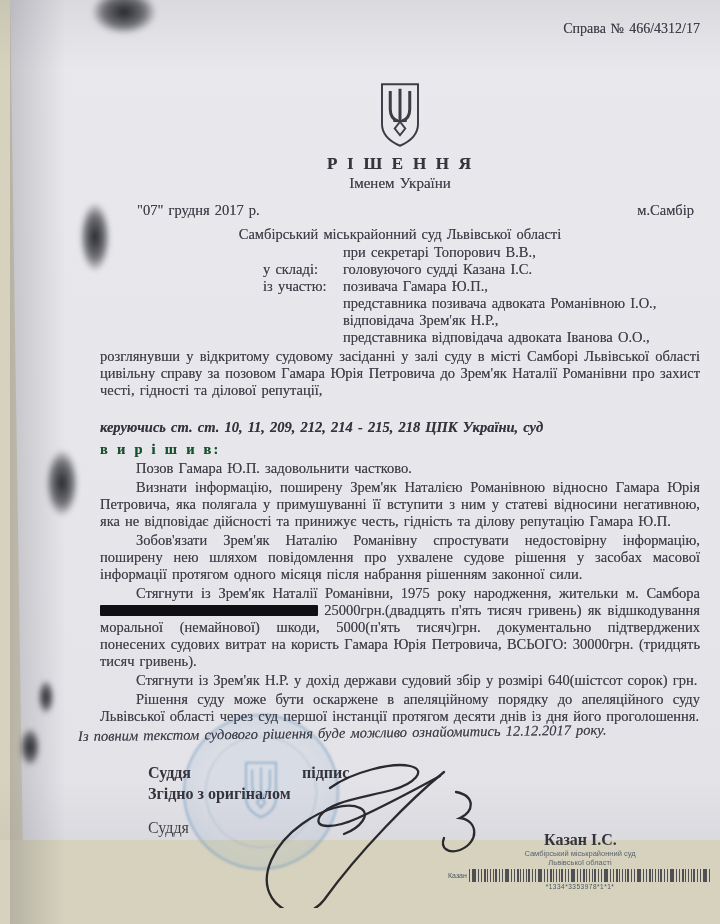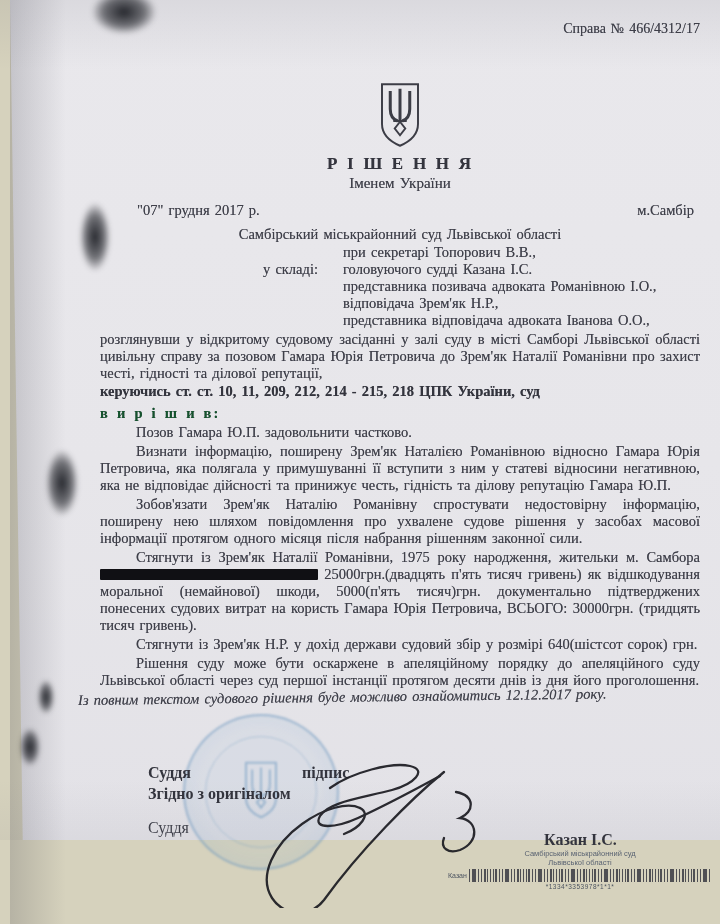--- a/index.html
+++ b/index.html
@@ -154,35 +154,39 @@
     <div class="composition">
       <div class="comp-row">
         <span class="lbl"></span>
         <span>при секретарі Топорович В.В.,</span>
       </div>
       <div class="comp-row">
         <span class="lbl">у складі:</span>
         <span>головуючого судді Казана І.С.</span>
       </div>
       <div class="comp-row">
+        <span class="lbl">із участю:</span>
+        <span>позивача Гамара Ю.П.,</span>
+      </div>
+      <div class="comp-row">
         <span class="lbl"></span>
         <span>представника позивача адвоката Романівною І.О.,</span>
       </div>
       <div class="comp-row">
         <span class="lbl"></span>
         <span>відповідача Зрем'як Н.Р.,</span>
       </div>
       <div class="comp-row">
         <span class="lbl"></span>
         <span>представника відповідача адвоката Іванова О.О.,</span>
       </div>
     </div>
 
     <p class="para">розглянувши у відкритому судовому засіданні у залі суду в місті Самборі Львівської області цивільну справу за позовом Гамара Юрія Петровича до Зрем'як Наталії Романівни про захист честі, гідності та ділової репутації,</p>
-    <p class="para bold" style="margin-top:1px;">керуючись ст. ст. 10, 11, 209, 212, 214 - 215, 218 ЦПК України, суд</p>
+    <p class="para bold" style="margin-top:20px;font-style:italic;">керуючись ст. ст. 10, 11, 209, 212, 214 - 215, 218 ЦПК України, суд</p>
     <p class="para decided">в и р і ш и в:</p>
     <p class="para indent">Позов Гамара Ю.П. задовольнити частково.</p>
     <p class="para indent">Визнати інформацію, поширену Зрем'як Наталією Романівною відносно Гамара Юрія Петровича, яка полягала у примушуванні її вступити з ним у статеві відносини негативною, яка не відповідає дійсності та принижує честь, гідність та ділову репутацію Гамара Ю.П.</p>
     <p class="para indent">Зобов'язати Зрем'як Наталію Романівну спростувати недостовірну інформацію, поширену нею шляхом повідомлення про ухвалене судове рішення у засобах масової інформації протягом одного місяця після набрання рішенням законної сили.</p>
     <p class="para indent"><span>Стягнути із Зрем'як Наталії Романівни, 1975 року народження,  жительки м. Самбора</span> <span class="redact"></span> <span>25000грн.(двадцять п'ять тисяч гривень) як відшкодування моральної (немайнової) шкоди, 5000(п'ять тисяч)грн. документально підтверджених понесених судових витрат на користь Гамара Юрія Петровича, ВСЬОГО: 30000грн. (тридцять тисяч гривень).</span></p>
     <p class="para indent">Стягнути із Зрем'як Н.Р. у дохід держави судовий збір у розмірі 640(шістсот сорок) грн.</p>
     <p class="para indent">Рішення суду може бути оскаржене в апеляційному порядку до апеляційного суду Львівської області через суд першої інстанції протягом десяти днів із дня його проголошення.</p>
     <p class="para note">Із повним текстом судового рішення буде можливо ознайомитись 12.12.2017 року.</p>
   </div>
 

